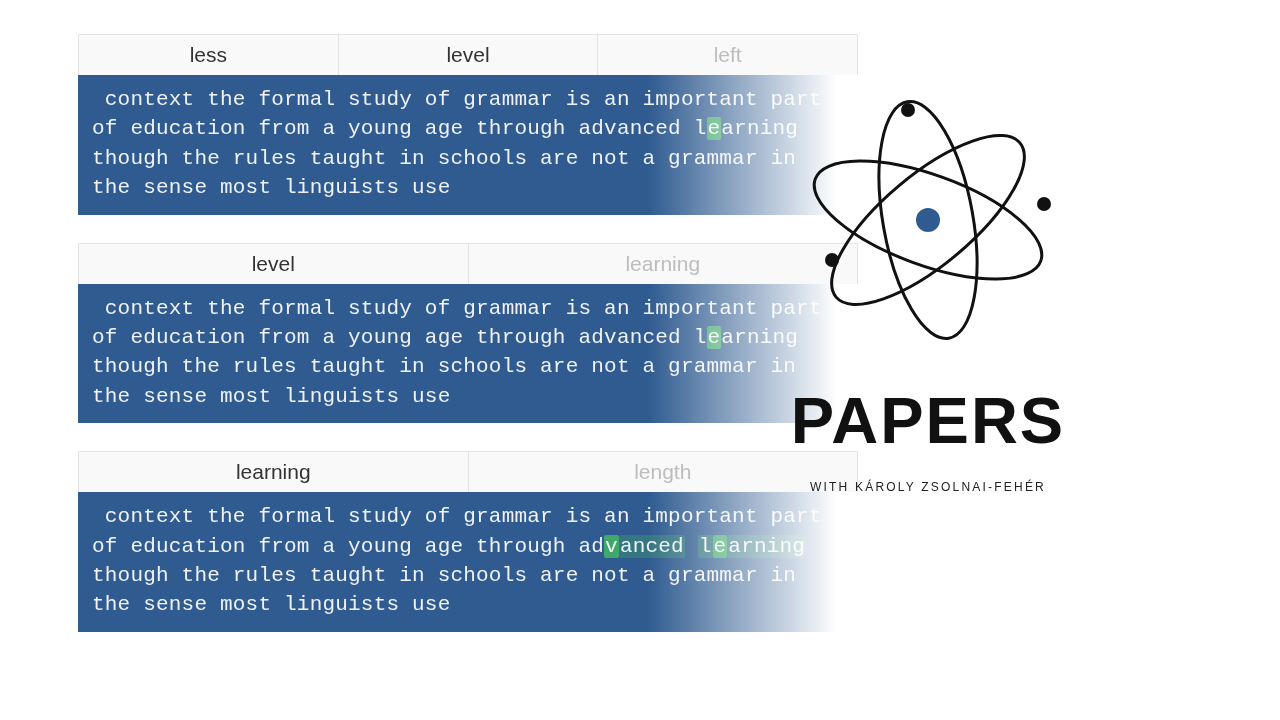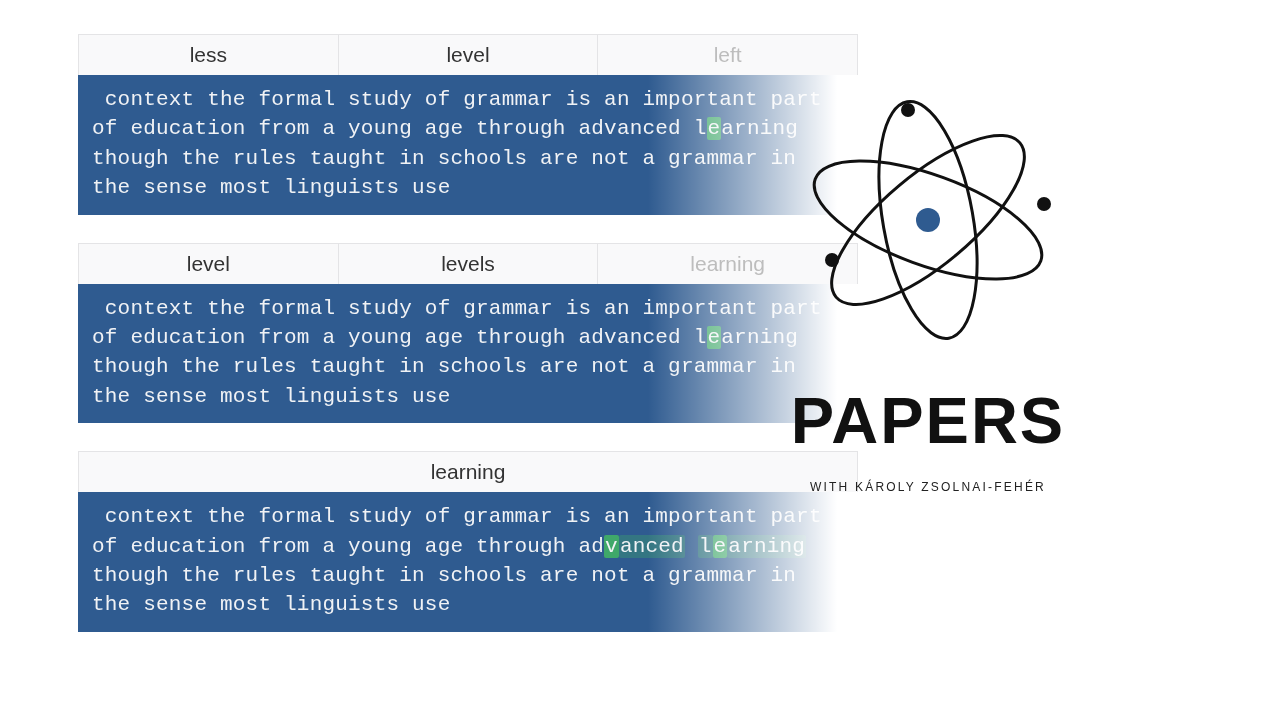--- a/index.html
+++ b/index.html
@@ -50,28 +50,28 @@
         <div class="sugg-row">
           <div class="sugg-cell">less</div>
           <div class="sugg-cell">level</div>
           <div class="sugg-cell faded">left</div>
         </div>
         <div class="text-panel"> context the formal study of grammar is an important part of education from a young age through advanced l<span class="hl-strong">e</span>arning though the rules taught in schools are not a grammar in the sense most linguists use</div>
       </div>
       <div class="block">
         <div class="sugg-row">
           <div class="sugg-cell">level</div>
-          <div class="sugg-cell">levels</div>
           <div class="sugg-cell faded">learning</div>
         </div>
         <div class="text-panel"> context the formal study of grammar is an important part of education from a young age through advanced l<span class="hl-strong">e</span>arning though the rules taught in schools are not a grammar in the sense most linguists use</div>
       </div>
       <div class="block">
         <div class="sugg-row">
           <div class="sugg-cell">learning</div>
+          <div class="sugg-cell faded">length</div>
         </div>
         <div class="text-panel"> context the formal study of grammar is an important part of education from a young age through ad<span class="hl-strong">v</span><span class="hl-weak">anced</span> <span class="hl-weak">l</span><span class="hl-strong">e</span><span class="hl-weak">arning</span> though the rules taught in schools are not a grammar in the sense most linguists use</div>
       </div>
     </div>
 
   <div class="right-col">
     <div class="atom-wrap">
       <svg viewBox="0 0 280 280" width="280" height="280">
         <g stroke="#111" stroke-width="3" fill="none">
           <ellipse cx="140" cy="140" rx="120" ry="45" transform="rotate(20 140 140)"></ellipse>

